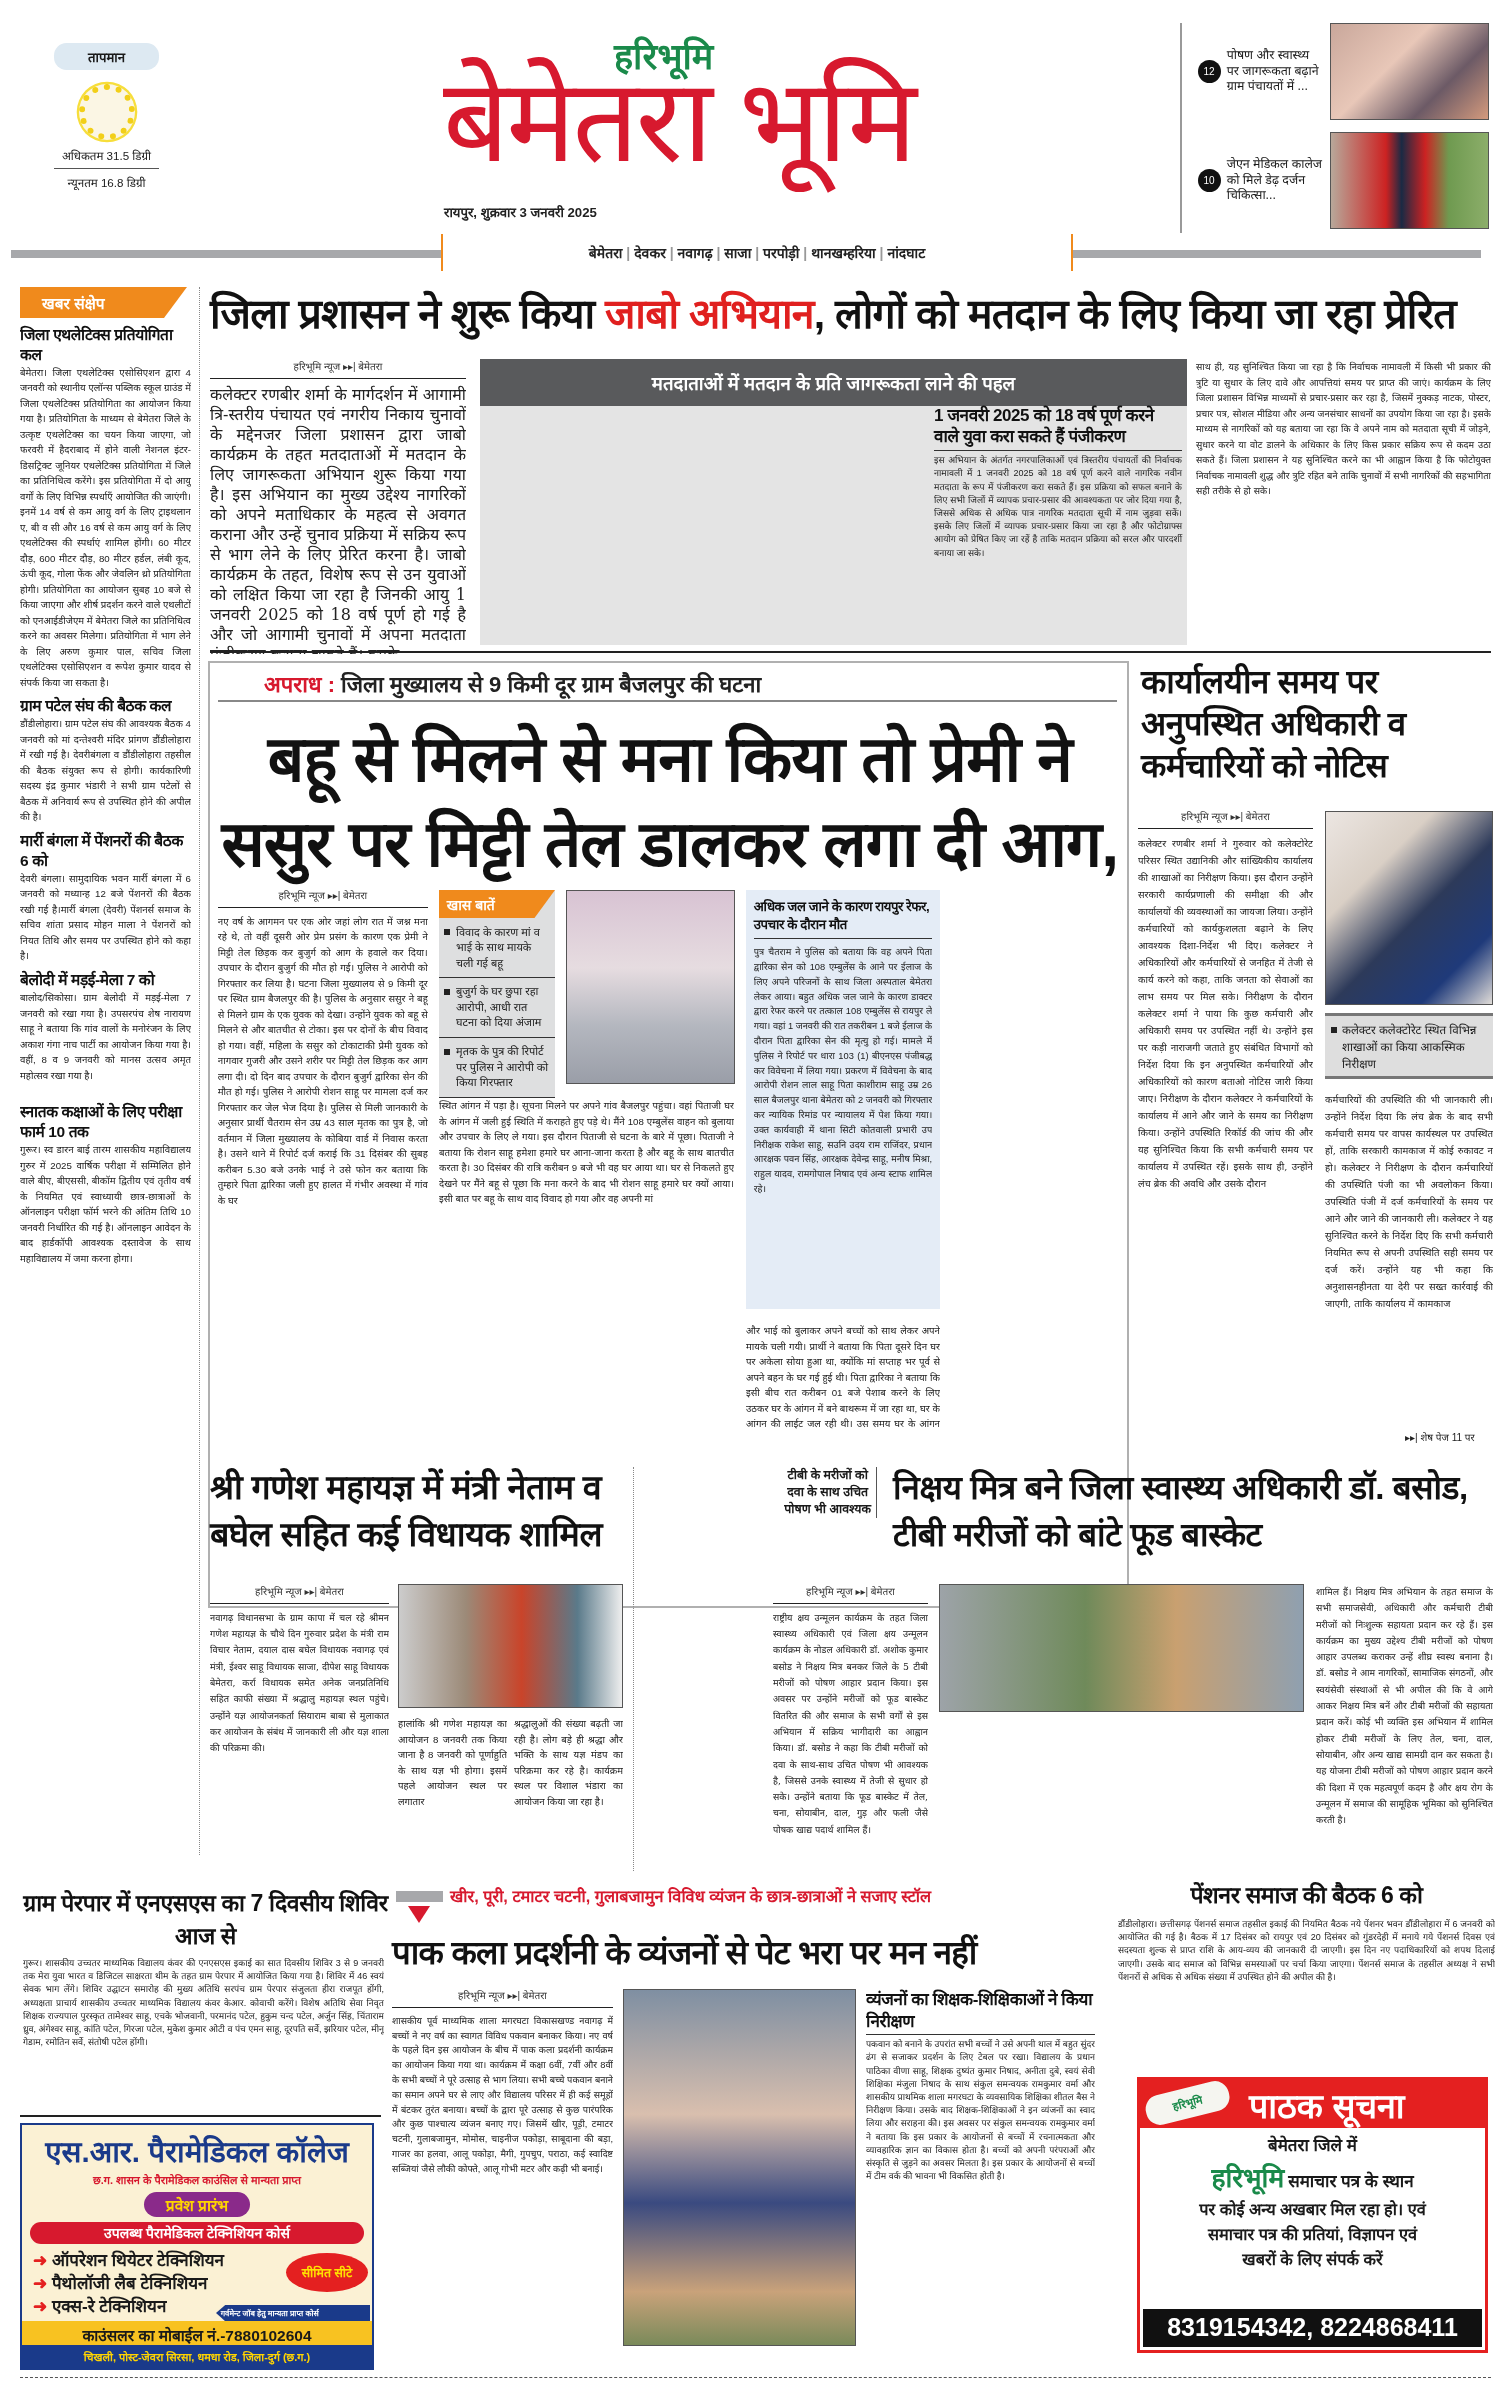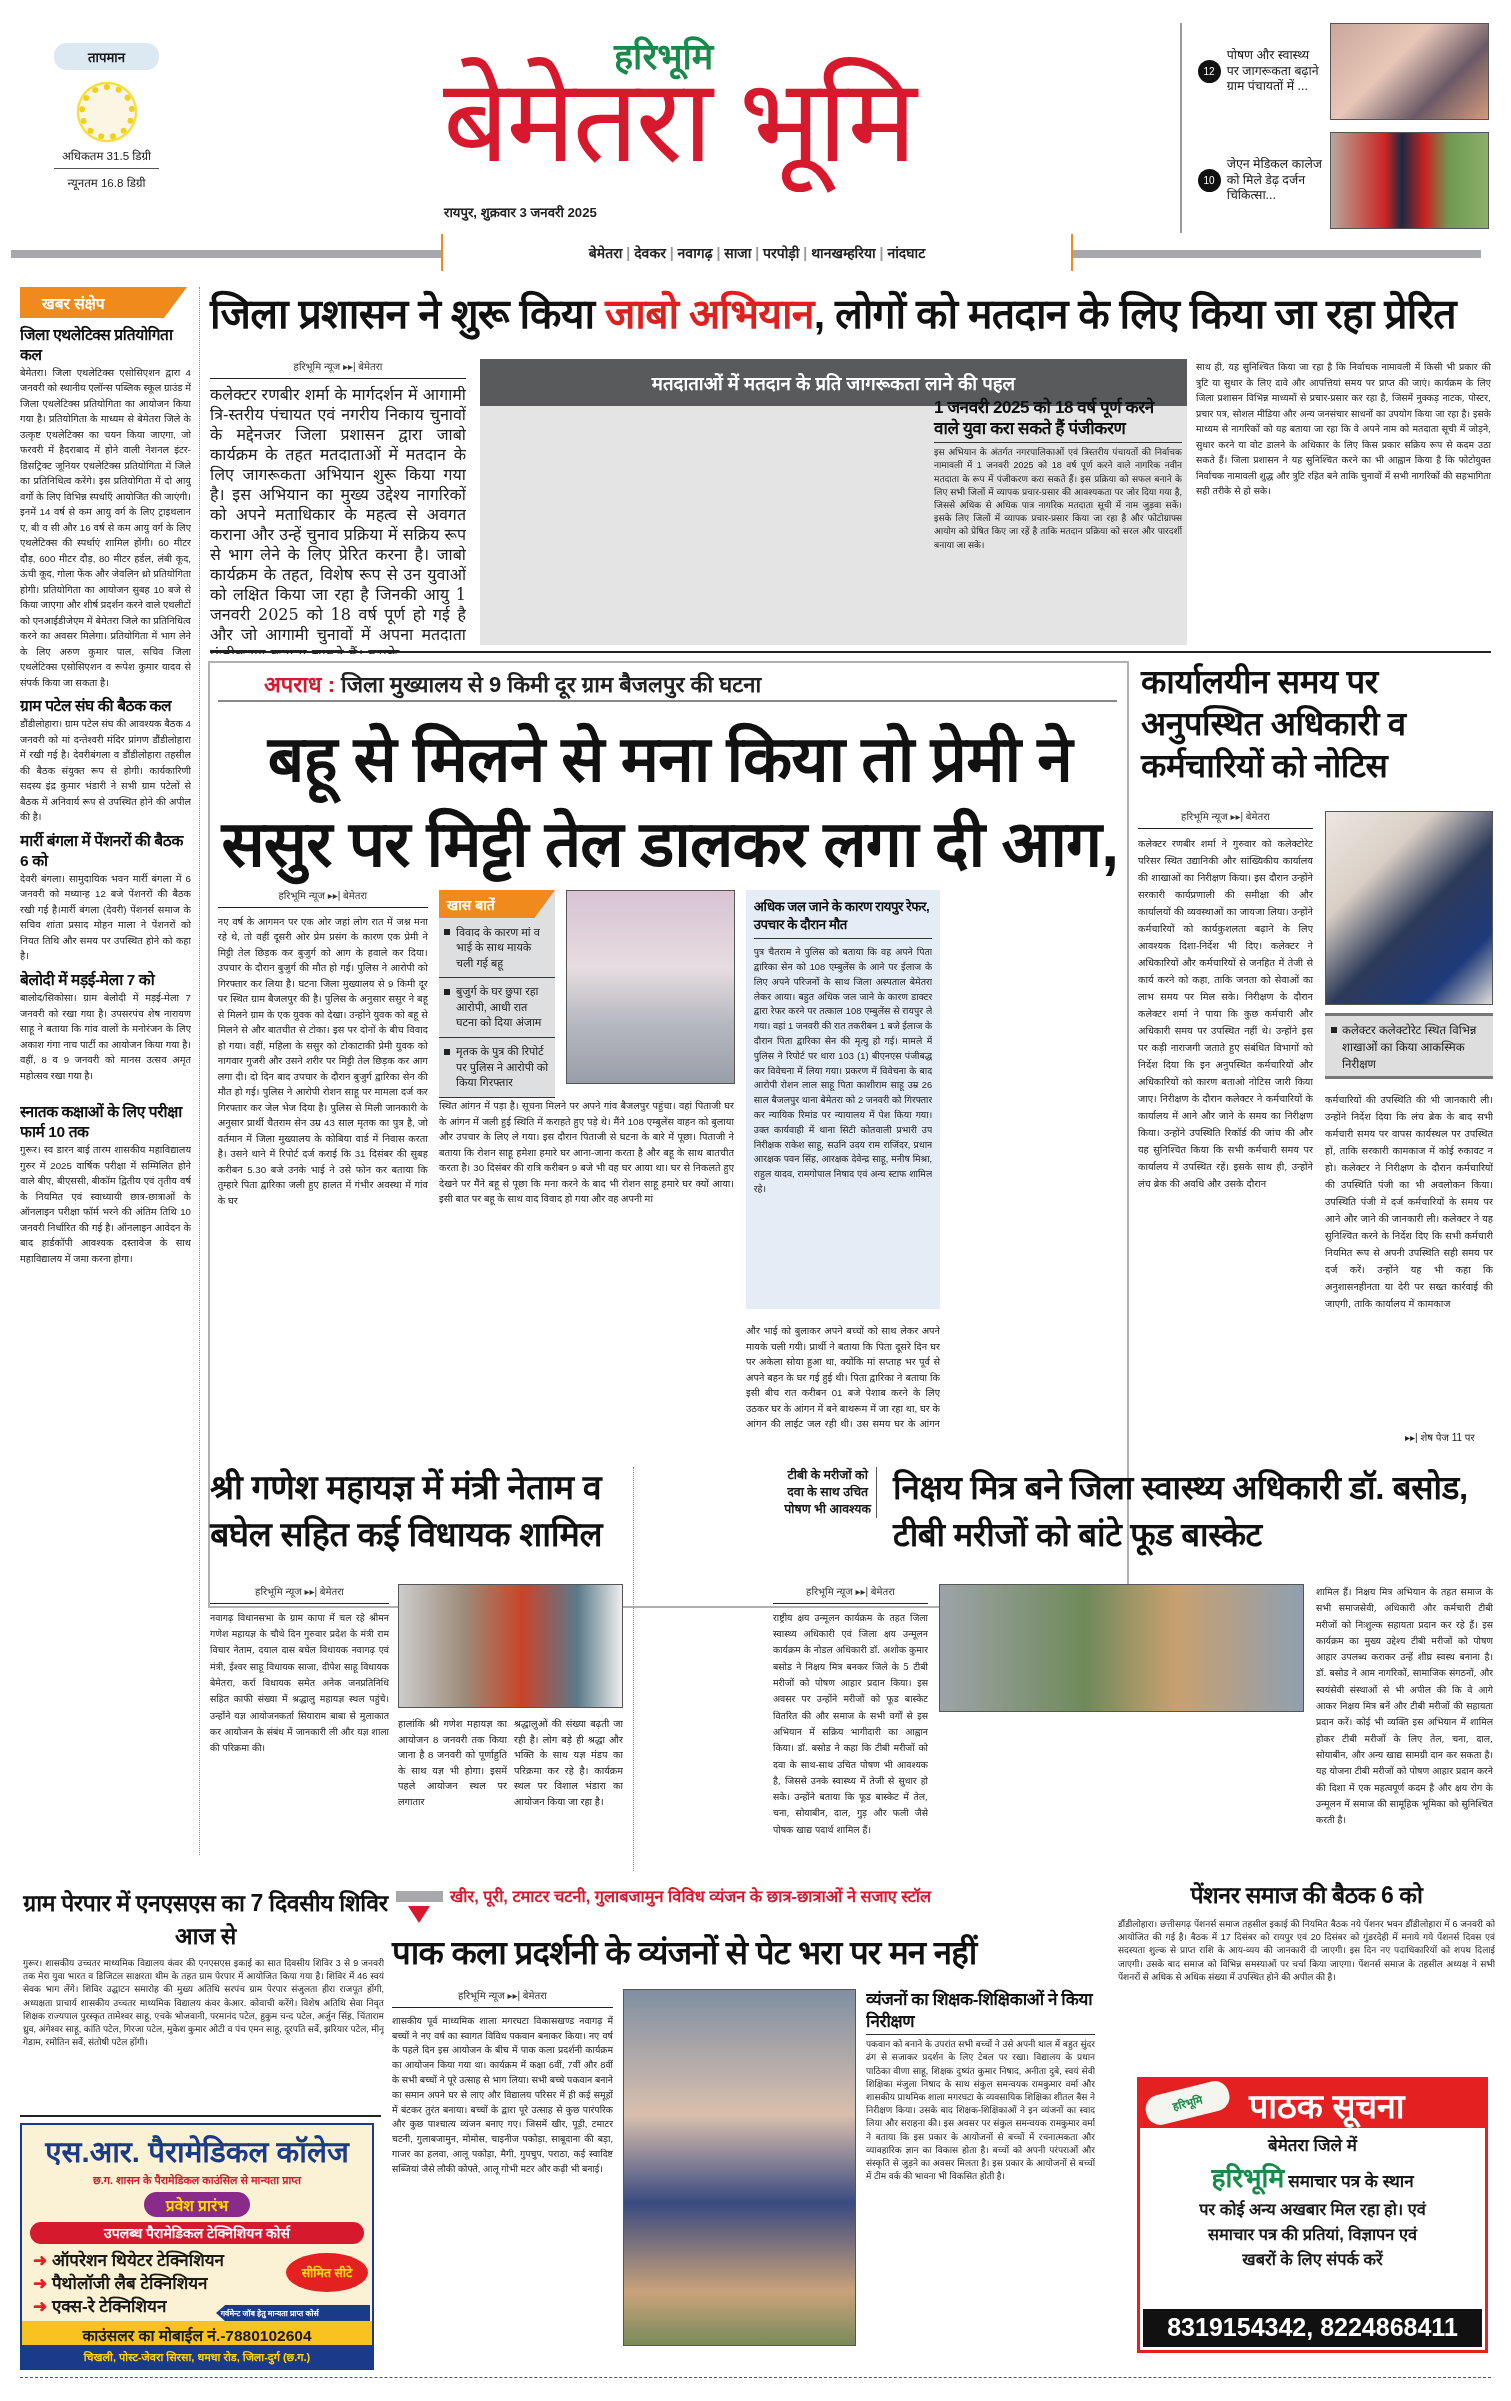--- a/index.html
+++ b/index.html
@@ -84,21 +84,21 @@
   <span>जिला प्रशासन ने शुरू किया </span><span style="color:#e0201f;">जाबो अभियान</span><span>, लोगों को मतदान के लिए किया जा रहा प्रेरित</span>
 </div>
 
 <div class="col" style="left:210px; top:359px; width:256px; height:295px;">
   <div class="dateline" style="text-align:center;">हरिभूमि न्यूज ▸▸| बेमेतरा</div>
   <div class="body-text">कलेक्टर रणबीर शर्मा के मार्गदर्शन में आगामी त्रि-स्तरीय पंचायत एवं नगरीय निकाय चुनावों के मद्देनजर जिला प्रशासन द्वारा जाबो कार्यक्रम के तहत मतदाताओं में मतदान के लिए जागरूकता अभियान शुरू किया गया है। इस अभियान का मुख्य उद्देश्य नागरिकों को अपने मताधिकार के महत्व से अवगत कराना और उन्हें चुनाव प्रक्रिया में सक्रिय रूप से भाग लेने के लिए प्रेरित करना है। जाबो कार्यक्रम के तहत, विशेष रूप से उन युवाओं को लक्षित किया जा रहा है जिनकी आयु 1 जनवरी 2025 को 18 वर्ष पूर्ण हो गई है और जो आगामी चुनावों में अपना मतदाता पंजीकरण कराना चाहते हैं। इसके</div>
 </div>
 
 <div class="abs" style="left:480px; top:359px; width:707px; height:286px; background:#e4e4e4;">
   <div style="background:#595a5c; color:#fff; font:700 18.6px 'Liberation Sans',sans-serif; text-align:center; padding:11px 0;">मतदाताओं में मतदान के प्रति जागरूकता लाने की पहल</div>
-  <div style="position:absolute; left:454px; top:38px; width:248px;">
+  <div style="position:absolute; left:454px; top:46px; width:248px;">
     <div class="hd" style="font-size:17px; line-height:21px; border-bottom:1.6px solid #333; padding-bottom:3.1px; margin-bottom:3.1px;">1 जनवरी 2025 को 18 वर्ष पूर्ण करने वाले युवा करा सकते हैं पंजीकरण</div>
     <div class="sm-text" style="font-size:9px; line-height:13.2px;">इस अभियान के अंतर्गत नगरपालिकाओं एवं त्रिस्तरीय पंचायतों की निर्वाचक नामावली में 1 जनवरी 2025 को 18 वर्ष पूर्ण करने वाले नागरिक नवीन मतदाता के रूप में पंजीकरण करा सकते हैं। इस प्रक्रिया को सफल बनाने के लिए सभी जिलों में व्यापक प्रचार-प्रसार की आवश्यकता पर जोर दिया गया है, जिससे अधिक से अधिक पात्र नागरिक मतदाता सूची में नाम जुड़वा सकें। इसके लिए जिलों में व्यापक प्रचार-प्रसार किया जा रहा है और फोटोग्राफ्स आयोग को प्रेषित किए जा रहें है ताकि मतदान प्रक्रिया को सरल और पारदर्शी बनाया जा सके।</div>
   </div>
 </div>
 
 <div class="col" style="left:1196px; top:359px; width:295px; height:287px;">
   <div class="body-text" style="font-size:9.3px; line-height:15.5px;">साथ ही, यह सुनिश्चित किया जा रहा है कि निर्वाचक नामावली में किसी भी प्रकार की त्रुटि या सुधार के लिए दावे और आपत्तियां समय पर प्राप्त की जाएं। कार्यक्रम के लिए जिला प्रशासन विभिन्न माध्यमों से प्रचार-प्रसार कर रहा है, जिसमें नुक्कड़ नाटक, पोस्टर, प्रचार पत्र, सोशल मीडिया और अन्य जनसंचार साधनों का उपयोग किया जा रहा है। इसके माध्यम से नागरिकों को यह बताया जा रहा कि वे अपने नाम को मतदाता सूची में जोड़ने, सुधार करने या वोट डालने के अधिकार के लिए किस प्रकार सक्रिय रूप से कदम उठा सकते हैं। जिला प्रशासन ने यह सुनिश्चित करने का भी आह्वान किया है कि फोटोयुक्त निर्वाचक नामावली शुद्ध और त्रुटि रहित बने ताकि चुनावों में सभी नागरिकों की सहभागिता सही तरीके से हो सके।</div>
 </div>
 <div class="abs rule" style="left:210px; top:651px; width:1281px; height:1.6px;"></div>
 

